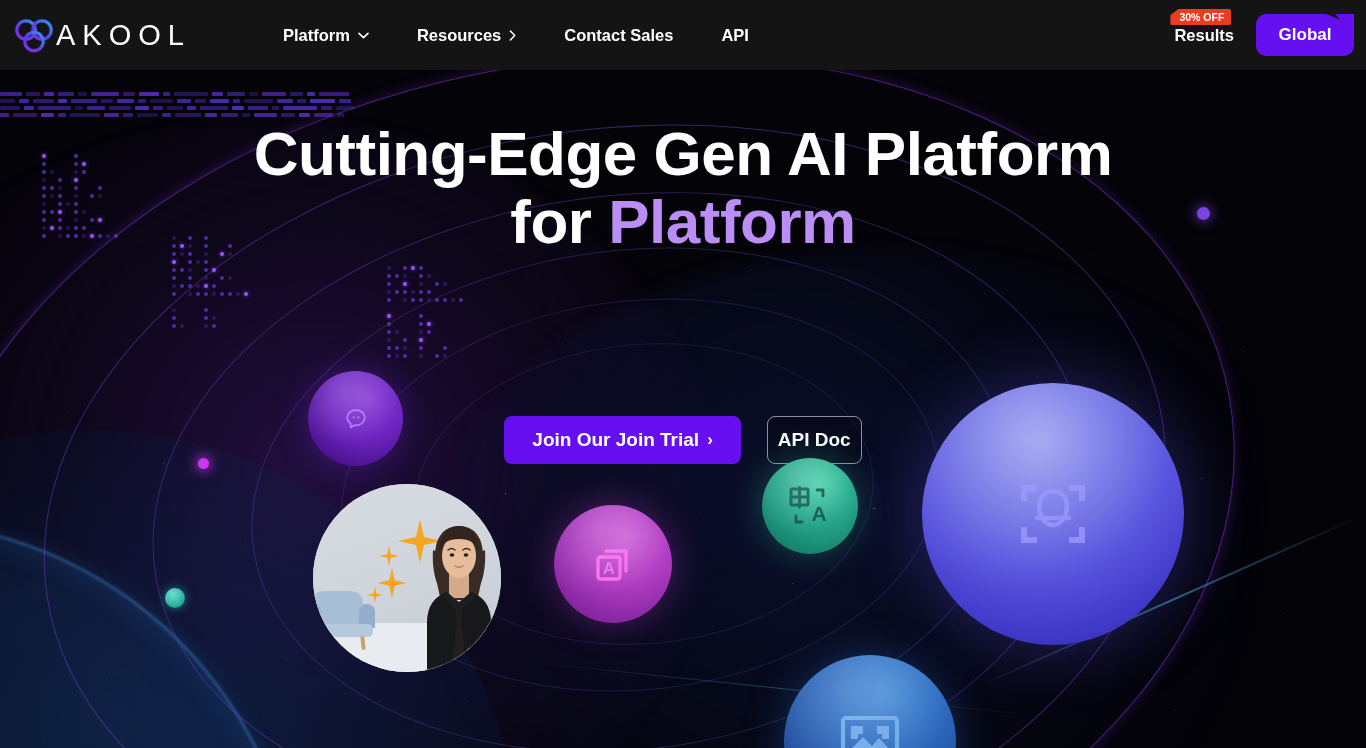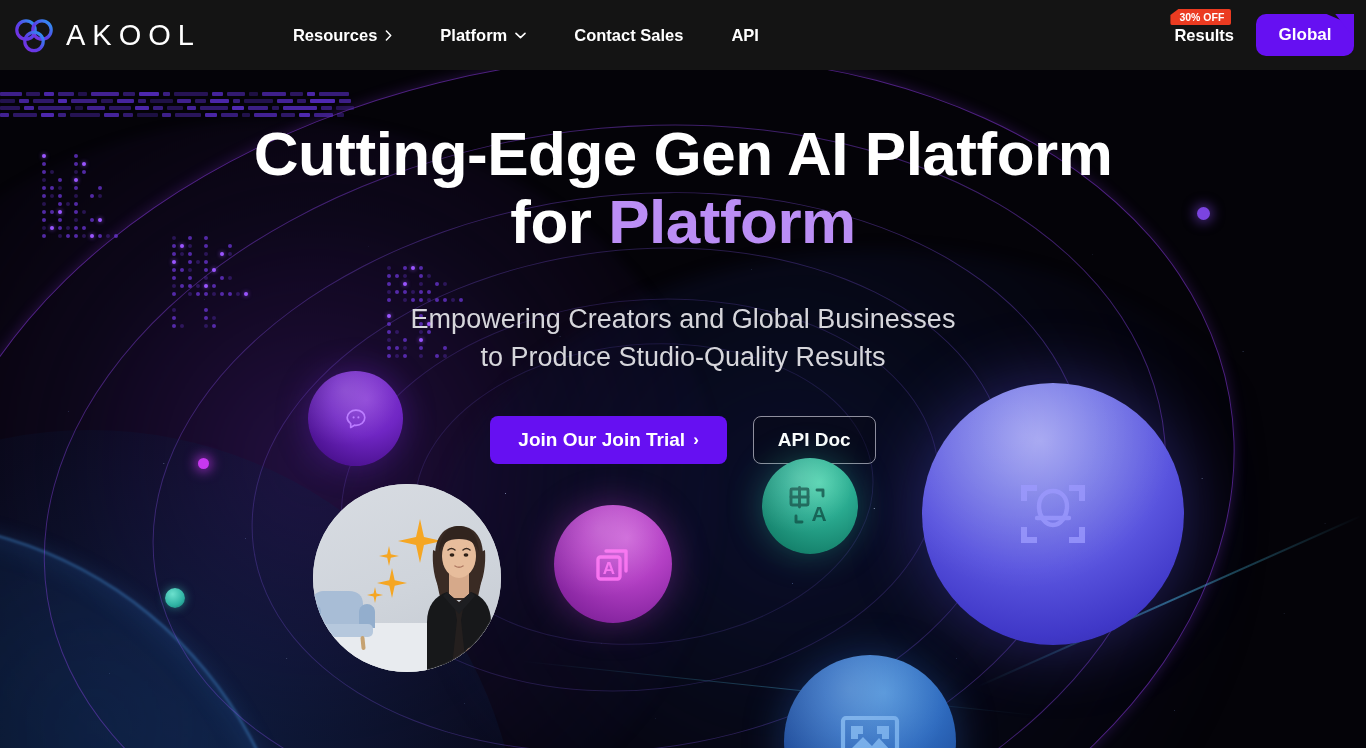--- a/index.html
+++ b/index.html
@@ -142,21 +142,21 @@
   .dot-grid i.off { opacity:0; }
 
   
   .header {
     position:absolute; left:0; top:0;
     width:1366px; height:70px;
     background:#141414;
     display:flex; align-items:center;
     z-index:40;
   }
-  .logo-wrap { display:flex; align-items:center; gap:10px; margin-left:12px; }
+  .logo-wrap { display:flex; align-items:center; margin-left:12px; }
   .logo-mark { width:44px; height:42px; display:block; }
   .logo-text {
     font-size:29px; font-weight:400; letter-spacing:7px;
     color:#fff; line-height:1;
   }
   .nav { display:flex; align-items:center; gap:0; margin-left:68px; }
   .nav-item {
     display:flex; align-items:center; gap:8px;
     color:#fff; font-size:16.5px; font-weight:700;
     padding:0 24px; height:70px; cursor:pointer;
@@ -226,21 +226,21 @@
     background:#6610f2; color:#fff;
     font-size:19px; font-weight:700;
     padding:0 28px; height:48px;
     border:none; border-radius:8px;
     display:flex; align-items:center; gap:8px; cursor:pointer;
   }
   .btn-primary .chev { font-size:17px; font-weight:700; }
   .btn-outline {
     background:rgba(8,8,16,.35); color:#fff;
     font-size:19px; font-weight:700;
-    padding:0 24px; height:48px;
+    padding:0 10px; height:48px;
     border:1.5px solid #8f8f9e; border-radius:8px;
     display:flex; align-items:center; justify-content:center; cursor:pointer;
   }
 
   
   .orb {
     position:absolute; border-radius:50%;
     display:flex; align-items:center; justify-content:center;
     z-index:25;
   }
@@ -893,29 +893,29 @@
           <circle cx="14" cy="16" r="9.2"></circle>
           <circle cx="30" cy="16" r="9.2"></circle>
           <circle cx="22" cy="27.5" r="9.2"></circle>
         </g>
       </svg>
       <span class="logo-text">AKOOL</span>
     </div>
 
     <nav class="nav">
       <div class="nav-item">
+        <span>Platform</span>
+        <svg width="11" height="7" viewBox="0 0 11 7">
+          <path d="M1 1.3 L5.5 5.6 L10 1.3" fill="none" stroke="#fff" stroke-width="1.6" stroke-linecap="round" stroke-linejoin="round"></path>
+        </svg>
+      </div>
+      <div class="nav-item">
         <span>Resources</span>
         <svg width="7" height="11" viewBox="0 0 7 11">
           <path d="M1.4 1 L5.7 5.5 L1.4 10" fill="none" stroke="#fff" stroke-width="1.5" stroke-linecap="round" stroke-linejoin="round"></path>
-        </svg>
-      </div>
-      <div class="nav-item">
-        <span>Platform</span>
-        <svg width="11" height="7" viewBox="0 0 11 7">
-          <path d="M1 1.3 L5.5 5.6 L10 1.3" fill="none" stroke="#fff" stroke-width="1.6" stroke-linecap="round" stroke-linejoin="round"></path>
         </svg>
       </div>
       <div class="nav-item">
         <span>Contact Sales</span>
       </div>
       <div class="nav-item">
         <span>API</span>
       </div>
     </nav>
 
@@ -931,24 +931,20 @@
     </div>
   </div>
 
   <div class="hero">
 
     <h1 class="headline">
       <span>Cutting-Edge Gen AI Platform</span><br>
       <span>for </span><span class="accent">Platform</span>
     </h1>
 
-    <p class="subhead">
-      <span>Empowering Creators and Global Businesses</span><br>
-      <span>to Produce Studio-Quality Results</span>
-    </p>
 
     <div class="cta-row">
       <button class="btn-primary">
         <span>Join Our Join Trial</span>
         <span class="chev">›</span>
       </button>
       <button class="btn-outline">
         <span>API Doc</span>
       </button>
     </div>

